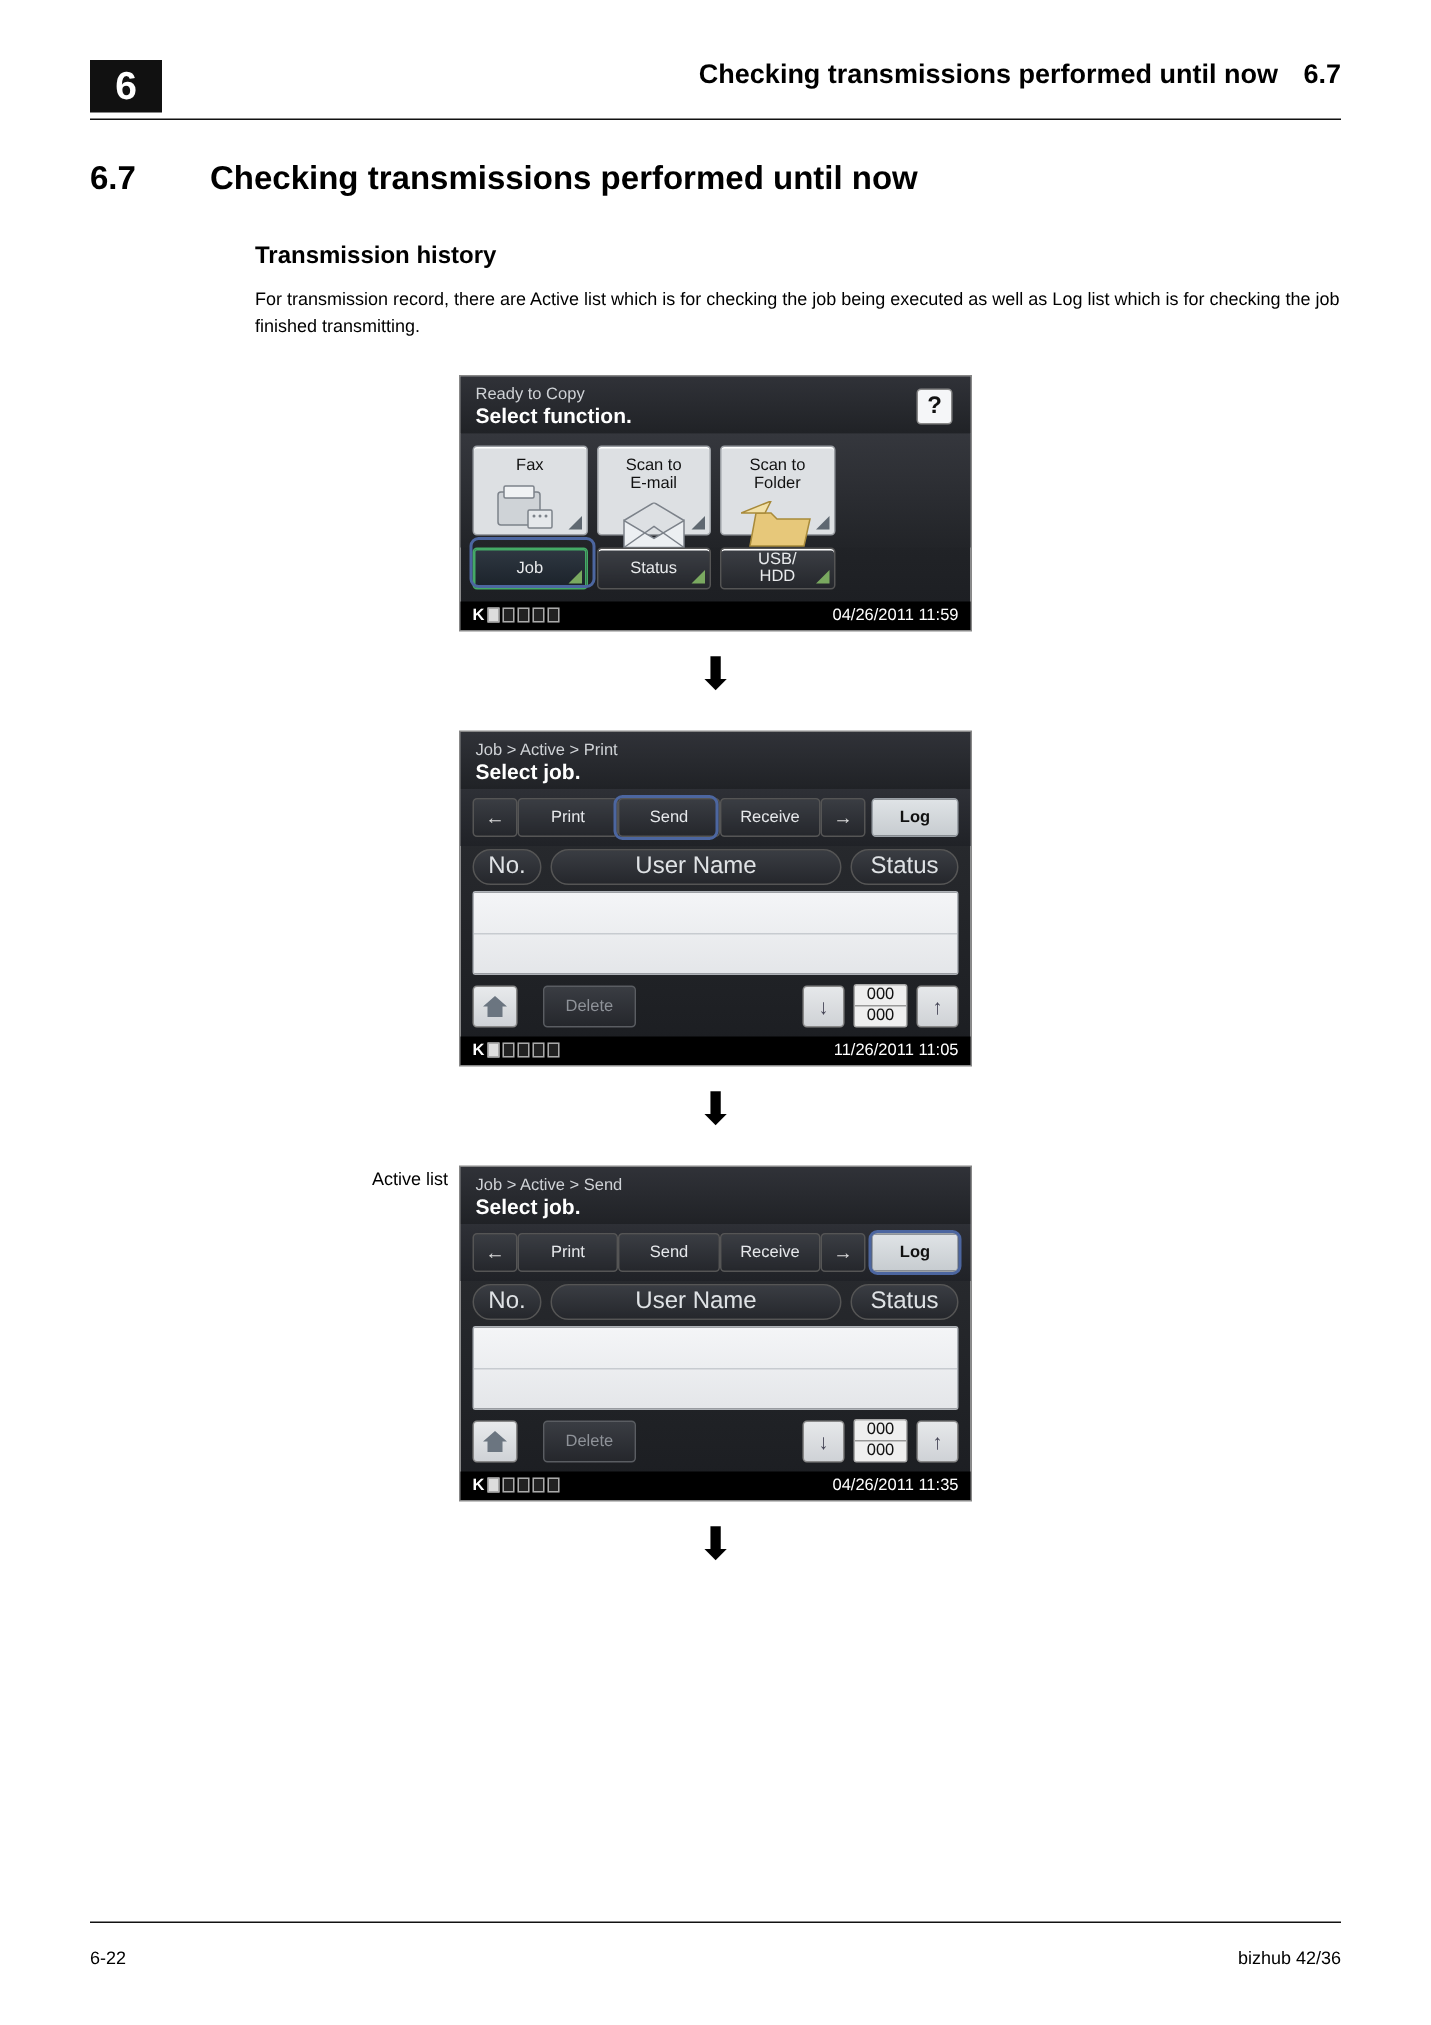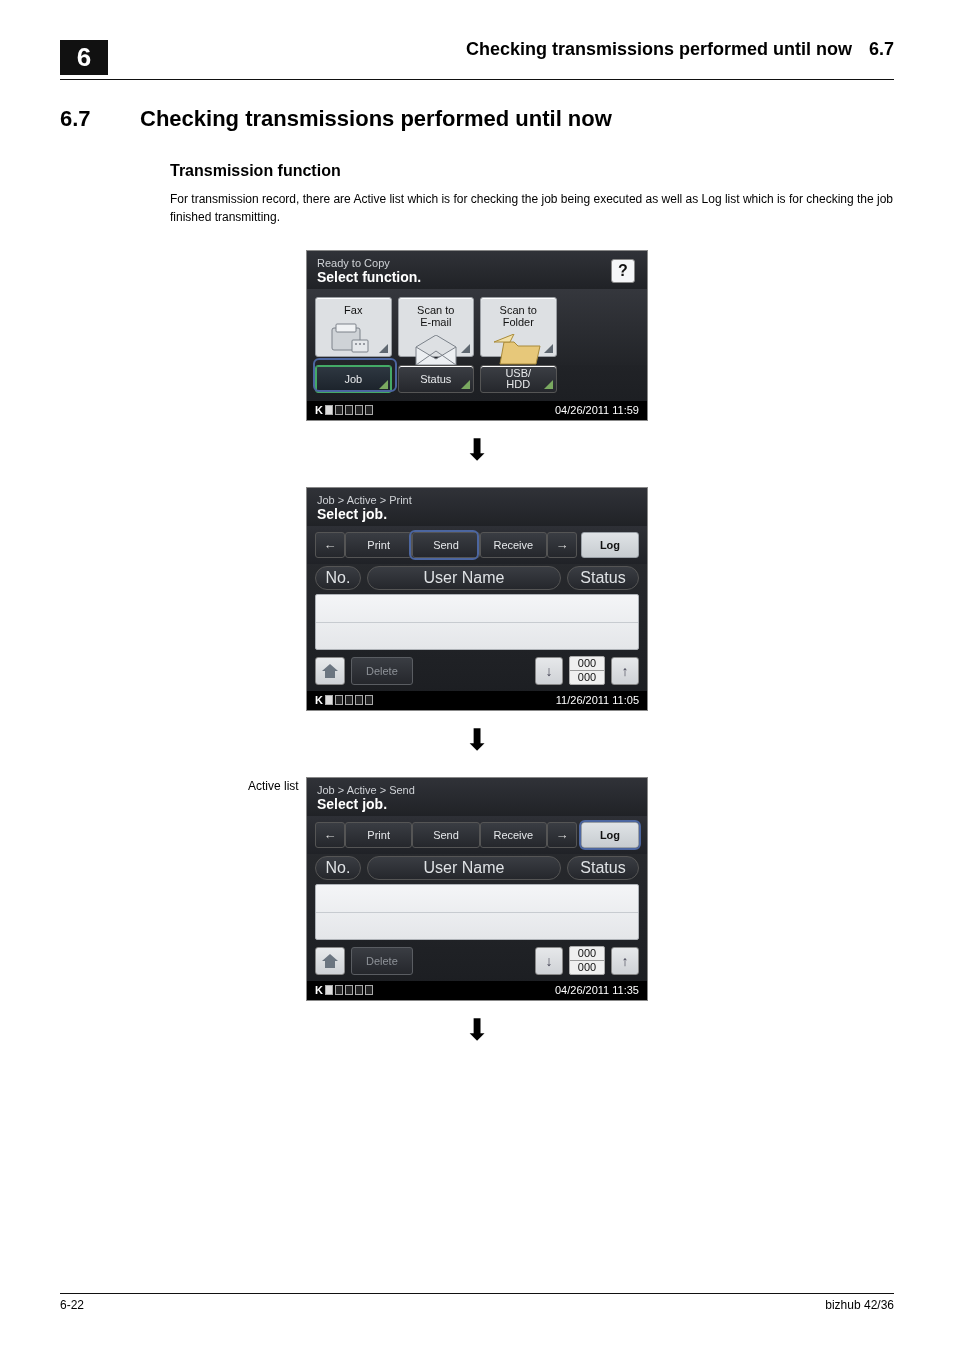--- a/index.html
+++ b/index.html
@@ -239,21 +239,21 @@
     content:"";
     position:absolute; left:0; right:0; top:50%;
     border-top:1px solid #c7cbd0;
   }
   .list-footer {
     display:flex;
     align-items:center;
     justify-content:space-between;
     padding:0 8px 6px 8px;
   }
-  .footer-left { display:flex; align-items:center; gap:6px; }
+  .footer-left { display:flex; align-items:center; gap:17px; }
   .home-btn {
     width:28px; height:26px;
     border:1px solid #888;
     border-radius:3px;
     background:linear-gradient(#e8eaec,#cfd2d6);
     display:flex; align-items:center; justify-content:center;
     color:#445; font-size:14px;
   }
   .del-btn {
     height:26px;
@@ -302,21 +302,21 @@
     color:#000;
   }
 
   .page-footer{
     position:absolute;
     left:60px; right:60px; bottom:38px;
     border-top:1px solid #111;
     display:flex;
     justify-content:space-between;
     font-size:12px;
-    padding-top:4px;
+    padding-top:16px;
   }
 
   svg { display:block; }
 </style>
 </head>
 <body>
 
 <div class="page">
 
   <div class="top-row">
@@ -325,21 +325,21 @@
       <span>Checking transmissions performed until now</span>
       <span class="sec">6.7</span>
     </div>
   </div>
 
   <div class="h-row">
     <div class="sec-num">6.7</div>
     <div class="sec-title">Checking transmissions performed until now</div>
   </div>
 
-  <div class="sub-h">Transmission function</div>
+  <div class="sub-h">Transmission history</div>
   <div class="body-text">For transmission record, there are Active list which is for checking the job being executed as well as Log list which is for checking the job finished transmitting.</div>
 
   <div class="screen" style="margin-top:24px;">
     <div class="titlebar">
       <div class="t1">Ready to Copy</div>
       <div class="t2">Select function.</div>
     </div>
     <div class="help-badge">?</div>
 
     <div class="func-grid">

